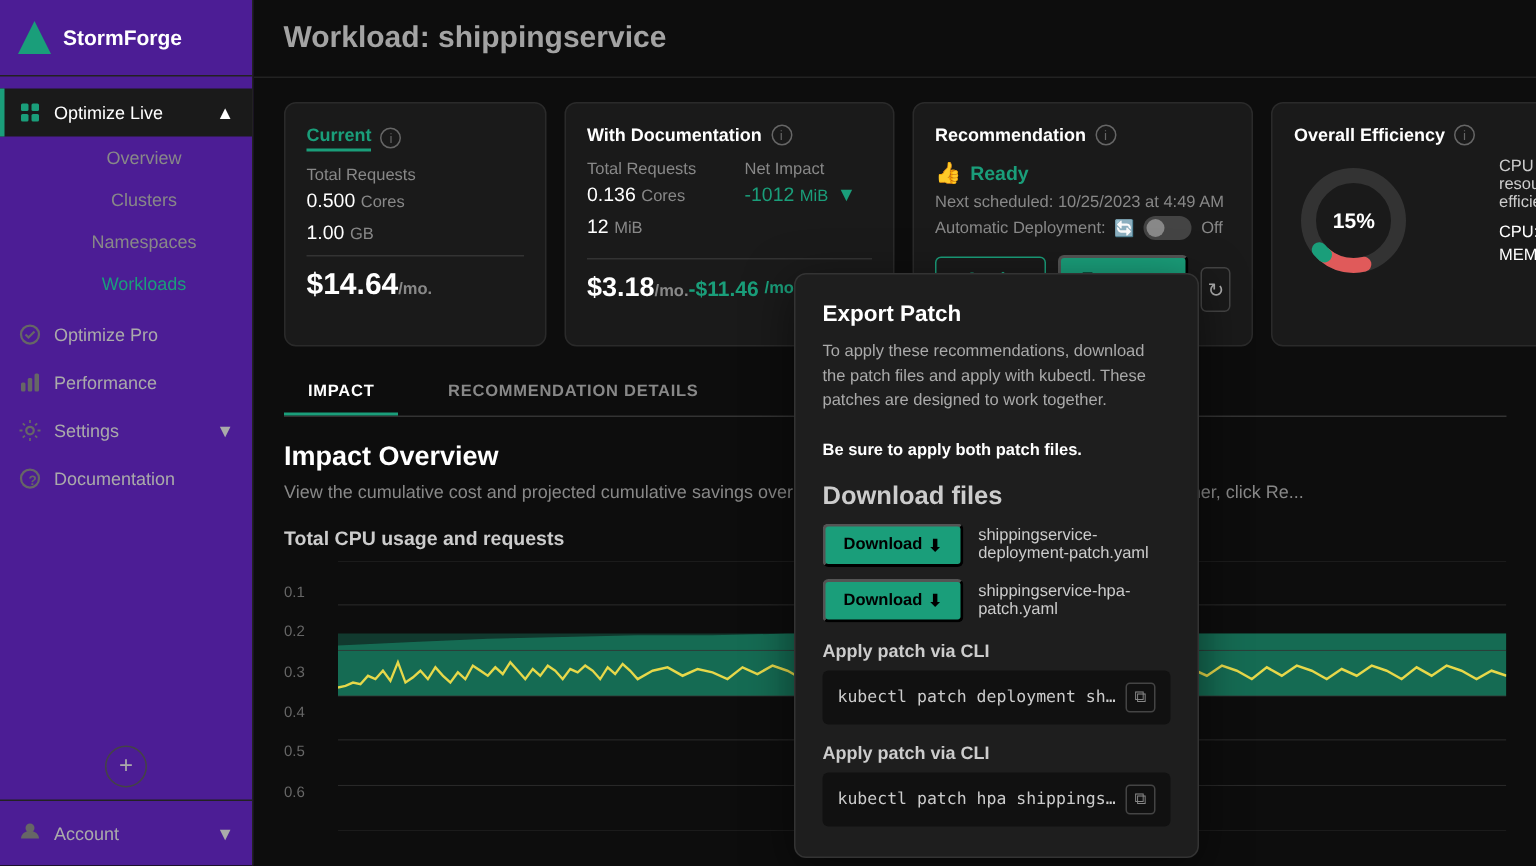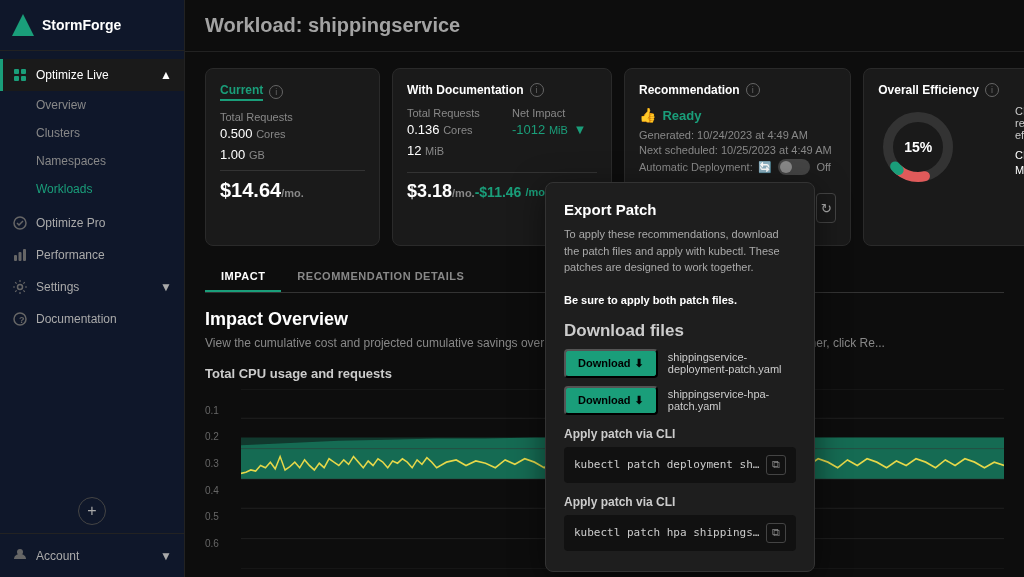--- a/index.html
+++ b/index.html
@@ -1,24 +1,24 @@
 <!DOCTYPE html>
 <html><head>
   <meta charset="utf-8">
   <style>
     * { box-sizing: border-box; margin: 0; padding: 0; }
     body { background: #0d0d0d; color: #fff; font-family: -apple-system, BlinkMacSystemFont, 'Segoe UI', sans-serif; font-size: 13px; display: flex; height: 577px; overflow: hidden; }
 
     
-    .sidebar { width: 185px; background: #0f172a; display: flex; flex-direction: column; border-right: 1px solid #222; flex-shrink: 0; }
+    .sidebar { width: 169px; background: #4c1d95; display: flex; flex-direction: column; border-right: 1px solid #222; flex-shrink: 0; }
     .sidebar-logo { padding: 14px 12px; display: flex; align-items: center; gap: 8px; border-bottom: 1px solid #222; }
     .logo-icon { width: 22px; height: 22px; background: #1a9e7a; clip-path: polygon(50% 0%, 0% 100%, 100% 100%); }
     .logo-text { color: #fff; font-size: 14px; font-weight: 700; }
     .sidebar-nav { flex: 1; padding: 8px 0; }
-    .nav-section { margin-bottom: 4px; }
+    .nav-section { margin-bottom: 4px; text-align: center; }
     .nav-item { display: flex; align-items: center; gap: 8px; padding: 8px 12px; cursor: pointer; color: #aaa; font-size: 12px; position: relative; }
     .nav-item.active { color: #fff; background: #1a1a1a; }
     .nav-item.active::before { content: ''; position: absolute; left: 0; top: 0; bottom: 0; width: 3px; background: #1a9e7a; }
     .nav-item .nav-icon { width: 16px; height: 16px; display: flex; align-items: center; justify-content: center; flex-shrink: 0; }
     .nav-item .chevron { margin-left: auto; }
     .nav-sub-item { padding: 7px 12px 7px 36px; color: #888; font-size: 12px; cursor: pointer; }
     .nav-sub-item.active { color: #1a9e7a; }
     .sidebar-bottom { padding: 12px; border-top: 1px solid #222; }
     .account-item { display: flex; align-items: center; gap: 8px; color: #aaa; font-size: 12px; cursor: pointer; }
 
@@ -77,21 +77,21 @@
 
     
     .donut-container { position: relative; width: 80px; height: 80px; flex-shrink: 0; }
     .donut-label { position: absolute; top: 50%; left: 50%; transform: translate(-50%, -50%); font-size: 14px; font-weight: 700; color: #fff; }
     .efficiency-info { flex: 1; }
     .efficiency-text { color: #ccc; font-size: 11px; margin-bottom: 8px; }
     .efficiency-stat { display: flex; align-items: center; gap: 6px; font-size: 11px; color: #888; margin-bottom: 3px; }
     .efficiency-stat span { color: #fff; }
 
     
-    .tabs { display: flex; gap: 0; border-bottom: 1px solid #333; margin-bottom: 16px; }
+    .tabs { display: flex; gap: 17px; border-bottom: 1px solid #333; margin-bottom: 16px; }
     .tab { padding: 8px 16px; font-size: 11px; font-weight: 600; color: #888; cursor: pointer; letter-spacing: 0.5px; }
     .tab.active { color: #fff; border-bottom: 2px solid #1a9e7a; }
 
     
     .section-title { font-size: 18px; font-weight: 700; color: #fff; margin-bottom: 6px; }
     .section-subtitle { color: #888; font-size: 12px; margin-bottom: 16px; }
     .chart-section-title { font-size: 13px; font-weight: 600; color: #ccc; margin-bottom: 8px; }
 
     
     .chart-area { width: 100%; height: 180px; position: relative; overflow: hidden; }
@@ -269,21 +269,20 @@
 
       <div class="card card-recommendation">
         <div class="card-header">
           <span class="card-header-title">Recommendation</span>
           <div class="info-icon">i</div>
         </div>
         <div class="rec-status">
           <span style="color:#1a9e7a;font-size:14px;">👍</span>
           <span class="rec-ready">Ready</span>
         </div>
-        <div class="rec-detail">Generated: 10/24/2023 at 4:49 AM</div>
         <div class="rec-detail">Next scheduled: 10/25/2023 at 4:49 AM</div>
         <div class="auto-deploy">
           <span>Automatic Deployment:</span>
           <span>🔄</span>
           <div class="toggle-off">
               <div class="toggle-knob"></div>
             </div>
           <span>Off</span>
         </div>
         <div class="rec-actions">

